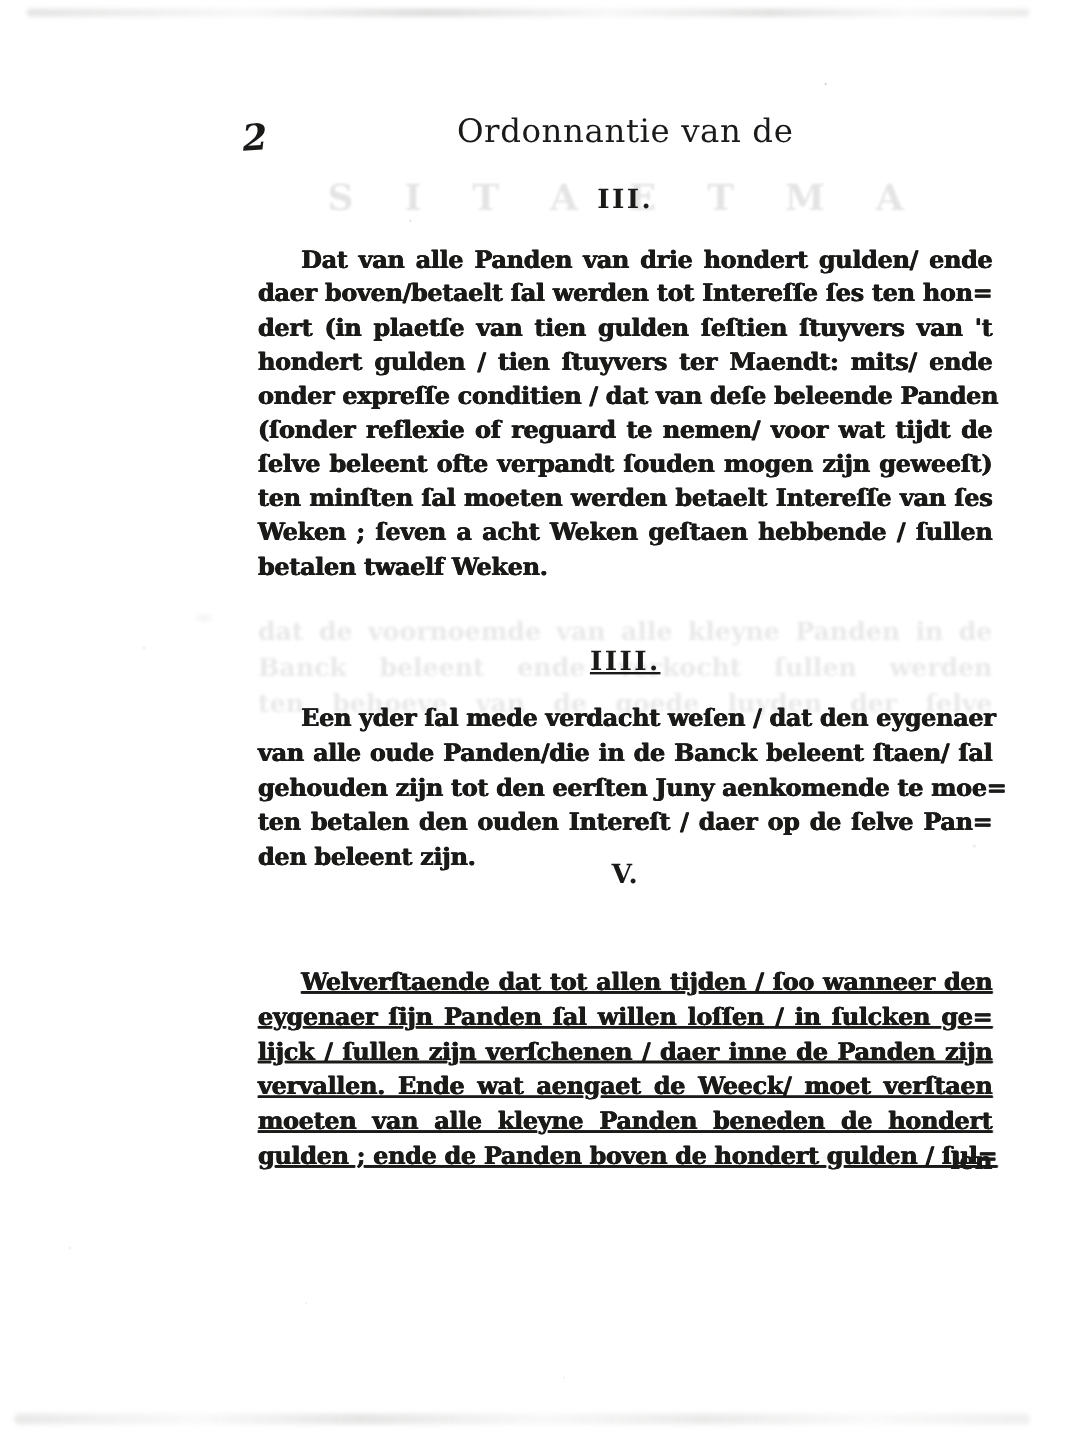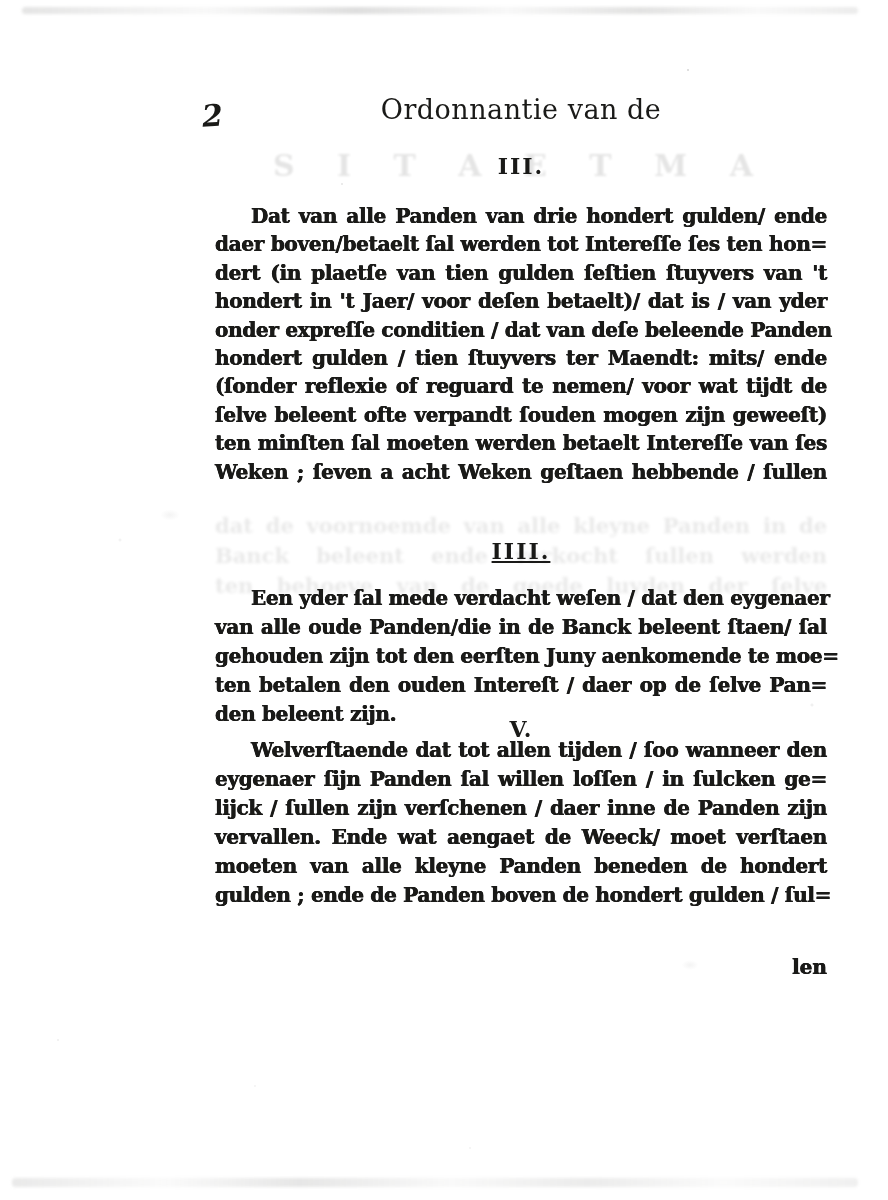--- a/index.html
+++ b/index.html
@@ -73,21 +73,21 @@
   }
   .ghost-block .gline{text-align:justify;text-align-last:justify;}
   .para{
     position:absolute;left:215px;width:612px;
     font-size:20px;font-weight:700;letter-spacing:-0.3px;
     text-shadow:0.35px 0 0 currentColor, -0.35px 0 0 currentColor;
     z-index:2;
   }
   .p1{top:202px;line-height:28.4px;}
   .p2{top:584px;line-height:29px;}
-  .p3{top:736px;line-height:29px;}
+  .p3{top:804px;line-height:29px;text-decoration:underline;}
   .line{text-align:justify;text-align-last:justify;white-space:nowrap;}
   .line.indent{padding-left:36px;}
   .line.last{text-align-last:left;}
   .catchword{
     position:absolute;left:215px;top:955px;width:612px;
     text-align:right;font-size:20px;font-weight:700;
     text-shadow:0.35px 0 0 currentColor, -0.35px 0 0 currentColor;
   }
 </style>
 </head>
@@ -101,27 +101,27 @@
   <div class="pagenum">2</div>
   <div class="running-title">Ordonnantie van de</div>
 
   <div class="ghost ghost-header">S I T A E T M A</div>
   <div class="heading h1">III.</div>
 
   <div class="para p1">
     <div class="line indent">Dat van alle Panden van drie hondert gulden/ ende</div>
     <div class="line">daer boven/betaelt ſal werden tot Intereſſe ſes ten hon=</div>
     <div class="line">dert (in plaetſe van tien gulden ſeſtien ſtuyvers van 't</div>
-    <div class="line">hondert in 't Jaer/ voor deſen betaelt)/ dat is / van yder</div>
+    <div class="line">hondert gulden / tien ſtuyvers ter Maendt: mits/ ende</div>
     <div class="line">onder expreſſe conditien / dat van deſe beleende Panden</div>
-    <div class="line">hondert gulden / tien ſtuyvers ter Maendt: mits/ ende</div>
     <div class="line">(ſonder reflexie of reguard te nemen/ voor wat tijdt de</div>
     <div class="line">ſelve beleent ofte verpandt ſouden mogen zijn geweeſt)</div>
     <div class="line">ten minſten ſal moeten werden betaelt Intereſſe van ſes</div>
     <div class="line">Weken ; ſeven a acht Weken geſtaen hebbende / ſullen</div>
+    <div class="line last">betalen twaelf Weken.</div>
   </div>
 
   <div class="ghost ghost-block">
     <div class="gline">dat de voornoemde van alle kleyne Panden in de</div>
     <div class="gline">Banck beleent ende verkocht ſullen werden</div>
     <div class="gline">ten behoeve van de goede luyden der ſelve</div>
   </div>
   <div class="heading h2">IIII.</div>
 
   <div class="para p2">

